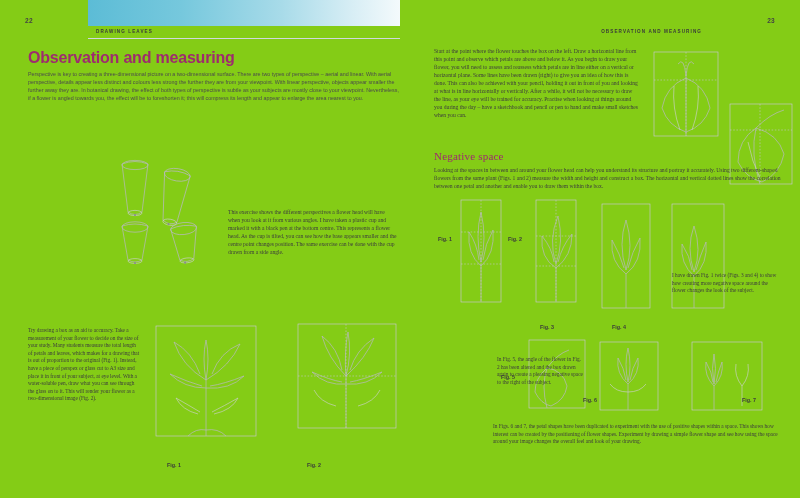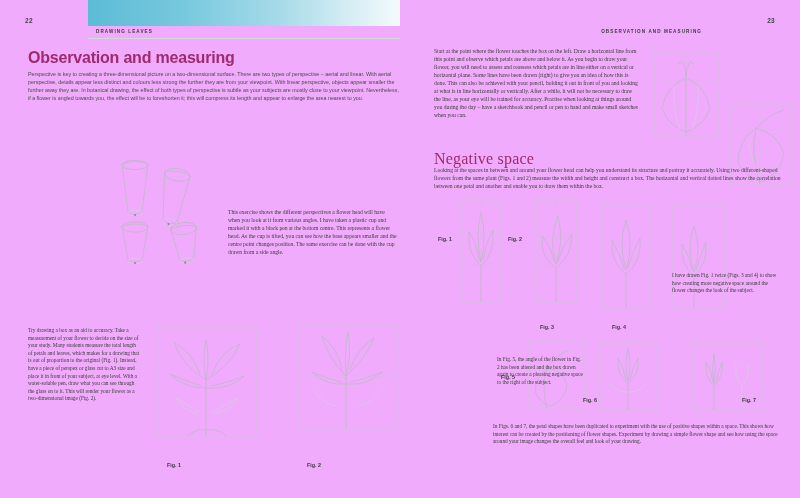--- a/index.html
+++ b/index.html
@@ -5,21 +5,21 @@
   html,body{margin:0;padding:0;}
   body{
     width:800px;height:498px;
     background:#ffffff;
     font-family:"Liberation Sans", sans-serif;
     overflow:hidden;
     position:relative;
   }
   .page{
     position:absolute;inset:0;
-    background:#f0abfc;
+    background:#84cc16;
   }
   
   .bar{
     position:absolute;height:26px;top:0;
   }
   .bar-left{
     left:88px;right:400px;
     background:linear-gradient(to right,#5cbcd6 0%,#76c8dd 30%,#a8dbe9 62%,#d8eef5 85%,#f4fafc 100%);
   }
   .bar-right{
@@ -49,21 +49,21 @@
   
   h1.title{
     position:absolute;margin:0;
     left:28px;top:49px;
     font-size:16px;font-weight:700;color:#9e2b6e;
     letter-spacing:-.2px;
   }
   h2.subtitle{
     position:absolute;margin:0;
     left:434px;top:150px;
-    font-size:16px;font-weight:400;color:#9e2b6e;
+    font-size:11px;font-weight:400;color:#9e2b6e;
     font-family:"Liberation Serif", serif;
     letter-spacing:.2px;
   }
 
   
   .sans-body{
     position:absolute;
     font-family:"Liberation Sans", sans-serif;
     font-size:5.35px;line-height:8.0px;color:#4b4b4b;
     text-align:left;

